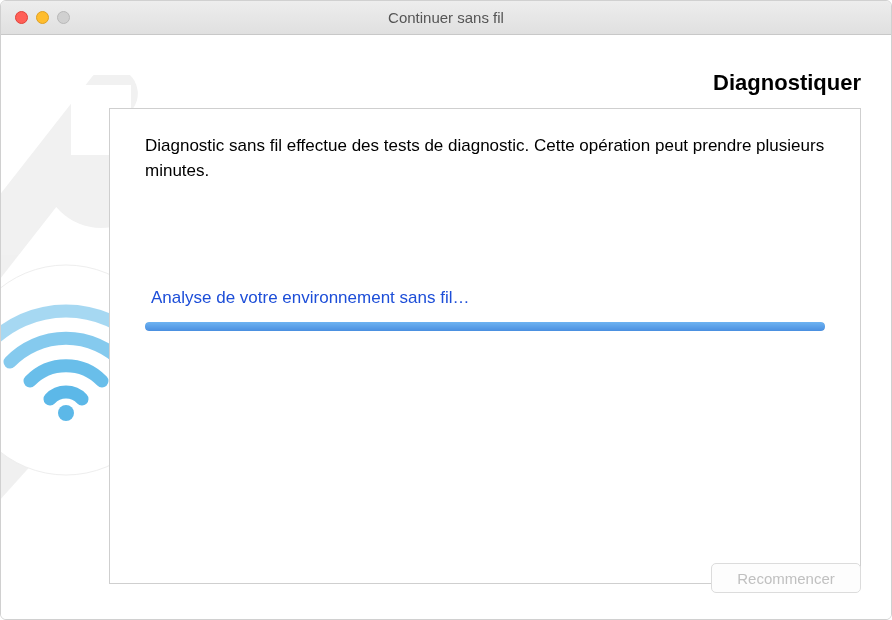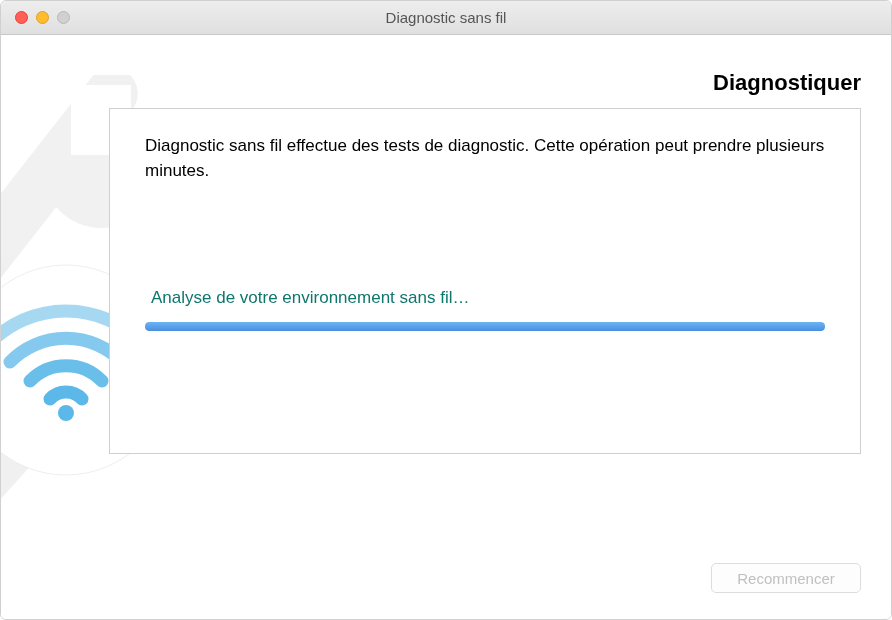--- a/index.html
+++ b/index.html
@@ -86,33 +86,33 @@
     .page-title {
       font-size: 22px;
       font-weight: bold;
       color: #000;
       margin-bottom: 12px;
       text-align: right;
     }
     .panel {
       border: 1px solid #cfcfcf;
       background: #ffffff;
-      height: 346px;
+      height: 476px;
       padding: 25px 35px;
       position: relative;
     }
     .desc-text {
       font-size: 17px;
       color: #000;
       line-height: 1.45;
       margin-bottom: 105px;
     }
     .status-text {
       font-size: 17px;
-      color: #0f766e;
+      color: #1d4ed8;
       margin-bottom: 14px;
       margin-left: 6px;
     }
     .progress-bar {
       width: 100%;
       height: 9px;
       background: #e8e8e8;
       border-radius: 4px;
       overflow: hidden;
     }
@@ -144,21 +144,21 @@
 </head>
 <body>
 
 <div class="window">
   <div class="titlebar">
     <div class="traffic-lights">
       <div class="traffic-light traffic-close"></div>
       <div class="traffic-light traffic-minimize"></div>
       <div class="traffic-light traffic-zoom"></div>
     </div>
-    <div class="window-title">Diagnostic sans fil</div>
+    <div class="window-title">Continuer sans fil</div>
   </div>
 
   <div class="window-body">
     <svg class="bg-art" viewBox="0 0 320 520">
       <g opacity="0.18">
         <rect x="-60" y="270" width="480" height="52" rx="16" fill="#b0b0b0" transform="rotate(-48 120 296)"></rect>
         <rect x="30" y="-40" width="52" height="360" rx="26" fill="#b0b0b0" transform="rotate(38 56 140)"></rect>
         <circle cx="140" cy="95" r="58" fill="#b0b0b0"></circle>
         <rect x="110" y="10" width="60" height="70" fill="#ffffff"></rect>
       </g>

